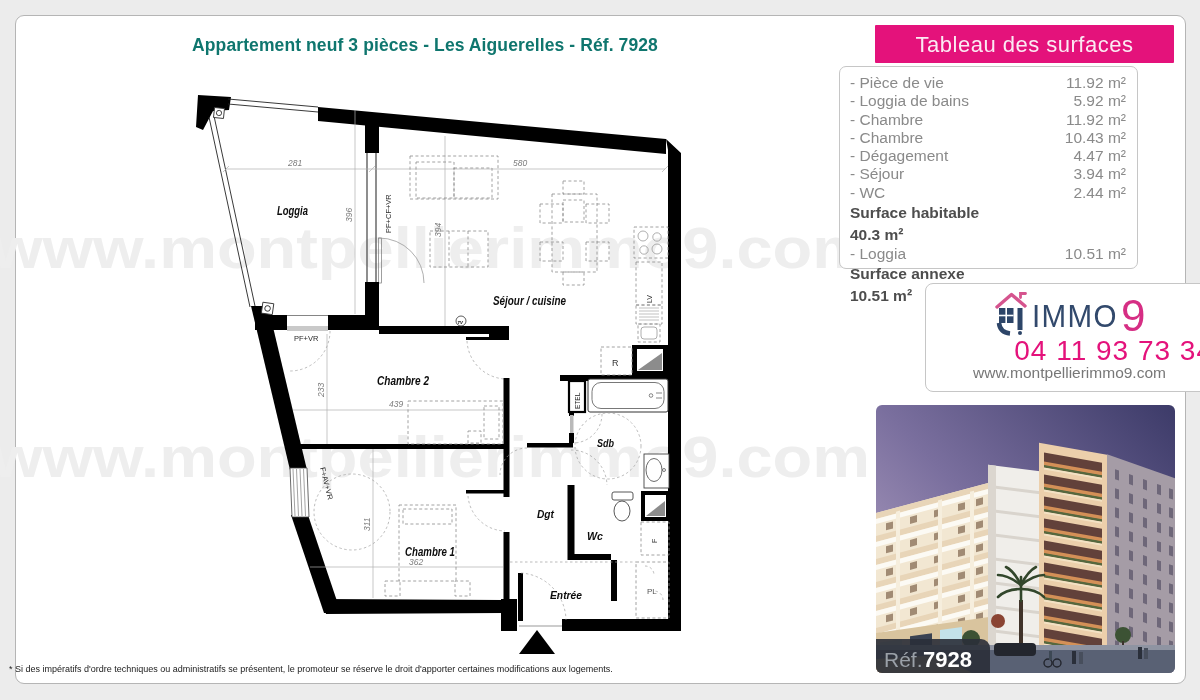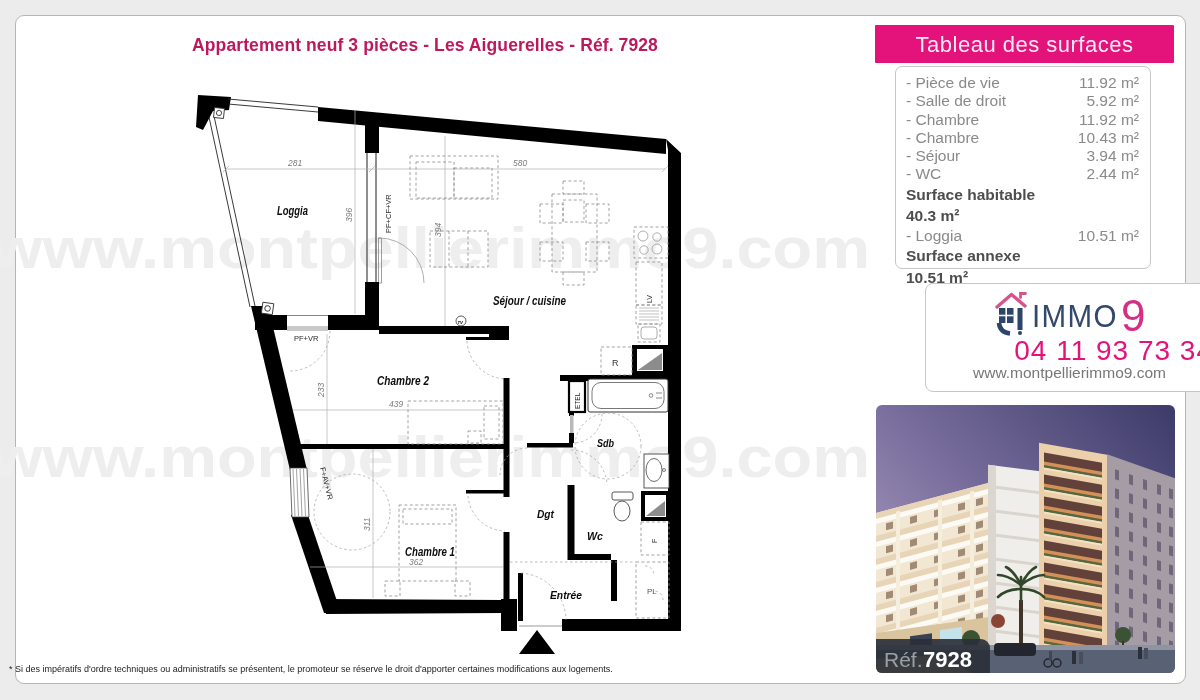--- a/index.html
+++ b/index.html
@@ -1,20 +1,20 @@
 <!DOCTYPE html>
 <html><head>
 <meta charset="utf-8">
 <style>
 html,body{margin:0;padding:0;background:#ececec;width:1200px;height:700px;overflow:hidden;font-family:"Liberation Sans",sans-serif;}
 .card{position:absolute;left:15px;top:15px;width:1169px;height:667px;background:#fff;border:1px solid #b5b5b5;border-radius:9px;}
 .abs{position:absolute;}
-.title{position:absolute;left:120px;top:35px;width:610px;text-align:center;font-weight:bold;font-size:17.5px;color:#be185d;letter-spacing:0.1px;}
+.title{position:absolute;left:120px;top:35px;width:610px;text-align:center;font-weight:bold;font-size:17.5px;color:#0f766e;letter-spacing:0.1px;}
 .sidehead{position:absolute;left:875px;top:25px;width:299px;height:38px;background:#e4127b;border-radius:1px;color:#fbeaf3;font-size:22px;text-align:center;line-height:39px;letter-spacing:0.5px;}
-.sidetab{position:absolute;left:895px;top:66px;width:256px;height:203px;background:#fff;border:1px solid #c6c6c6;border-radius:7px;box-sizing:border-box;font-size:15.5px;color:#8a8a8a;}
+.sidetab{position:absolute;left:839px;top:66px;width:299px;height:203px;background:#fff;border:1px solid #c6c6c6;border-radius:7px;box-sizing:border-box;font-size:15.5px;color:#8a8a8a;}
 .sidetab .rw{display:flex;justify-content:space-between;padding:0 11px 0 10px;line-height:18.3px;}
 .sidetab .bd{font-weight:bold;color:#4d4d4d;line-height:21.5px;flex-direction:column;}
 .logobox{position:absolute;left:925px;top:283px;width:289px;height:109px;background:#fff;border:1px solid #c6c6c6;border-radius:8px;box-sizing:border-box;text-align:center;}
 .phone{margin-top:-6px;font-size:28px;font-weight:normal;color:#e4127b;letter-spacing:1px;text-align:right;}
 .site{font-size:15.5px;color:#777;margin-top:-3px;}
 .foot{position:absolute;left:9px;top:664px;font-size:9px;color:#1a1a1a;}
 svg.abs{position:absolute;left:0;top:0;}
 </style>
 </head>
 <body>
@@ -274,30 +274,34 @@
 
 <div class="sidehead">Tableau des surfaces</div>
 
 <div class="sidetab">
 <div style="height:7px"></div>
 <div class="rw">
       <span>- Pièce de vie</span>
       <span>11.92 m²</span>
     </div>
 <div class="rw">
-      <span>- Salle de droit</span>
+      <span>- Loggia de bains</span>
       <span>5.92 m²</span>
     </div>
 <div class="rw">
       <span>- Chambre</span>
       <span>11.92 m²</span>
     </div>
 <div class="rw">
       <span>- Chambre</span>
       <span>10.43 m²</span>
+    </div>
+<div class="rw">
+      <span>- Dégagement</span>
+      <span>4.47 m²</span>
     </div>
 <div class="rw">
       <span>- Séjour</span>
       <span>3.94 m²</span>
     </div>
 <div class="rw">
       <span>- WC</span>
       <span>2.44 m²</span>
     </div>
 <div class="rw bd">

